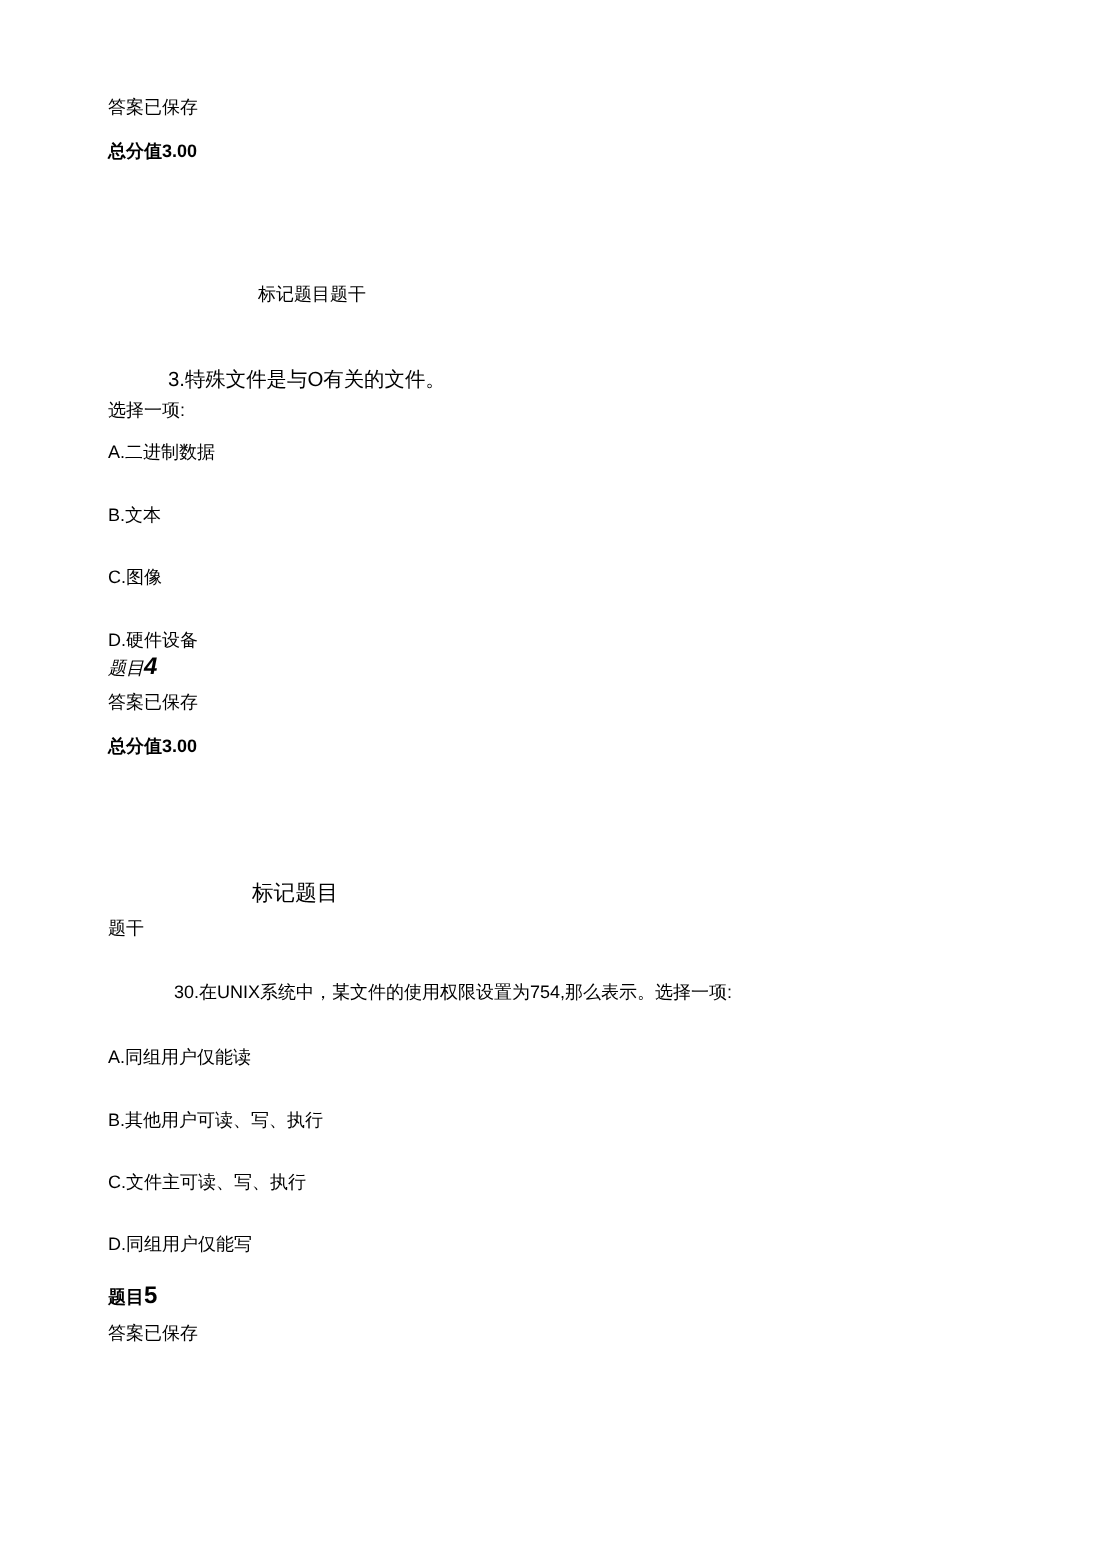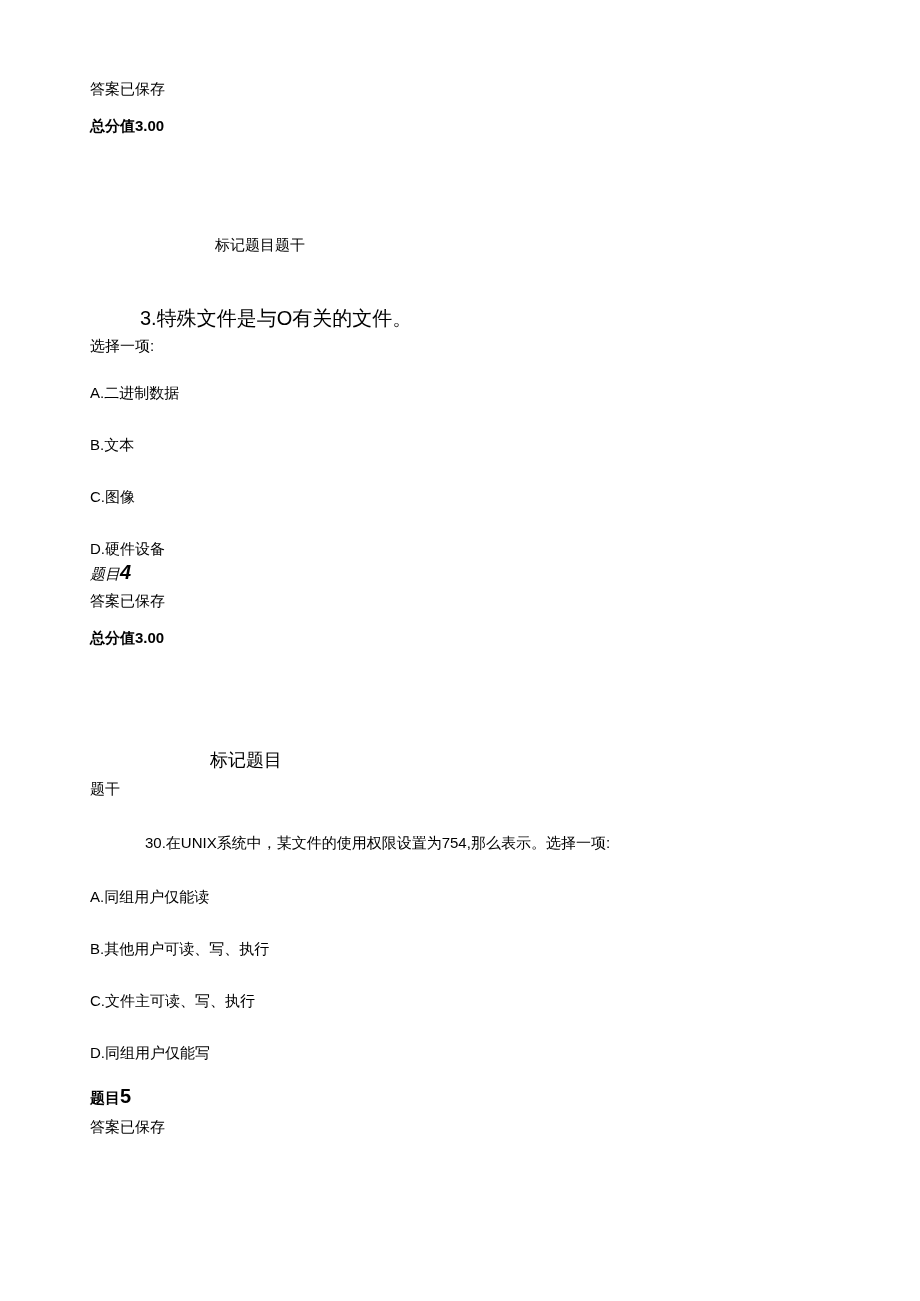--- a/index.html
+++ b/index.html
@@ -32,32 +32,32 @@
   .mark-label-2 {
     font-size: 18px;
     margin-left: 120px;
     margin-bottom: 8px;
   }
   .tigan-alone {
     font-size: 15px;
     margin-bottom: 35px;
   }
   .question-text {
-    font-size: 20px;
+    font-size: 17px;
     margin-left: 50px;
     margin-bottom: 5px;
   }
   .question-text-2 {
     font-size: 15px;
     margin-left: 55px;
     margin-bottom: 35px;
   }
   .select-one {
     font-size: 15px;
-    margin-bottom: 28px;
+    margin-bottom: 16px;
   }
   .option {
     font-size: 15px;
     margin-bottom: 33px;
   }
   .option-last {
     font-size: 15px;
     margin-bottom: 2px;
   }
   .question-num {

